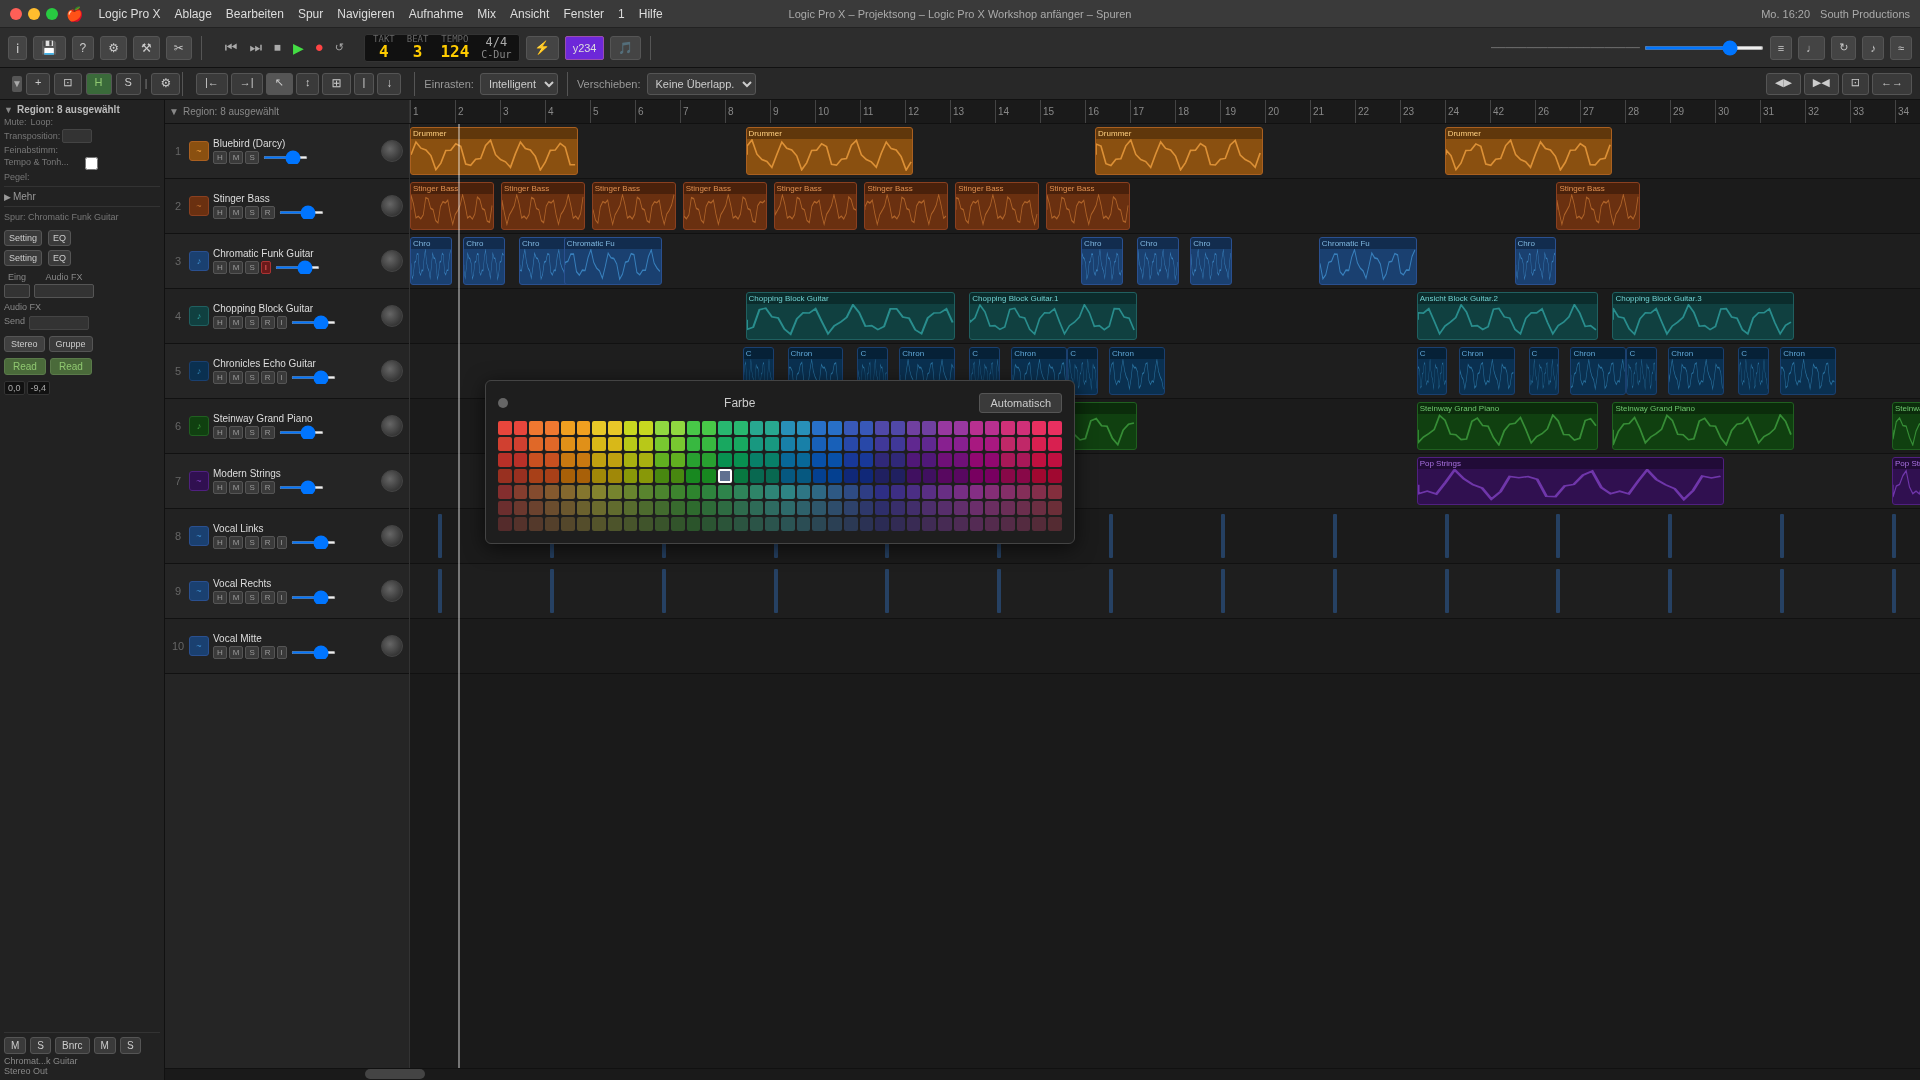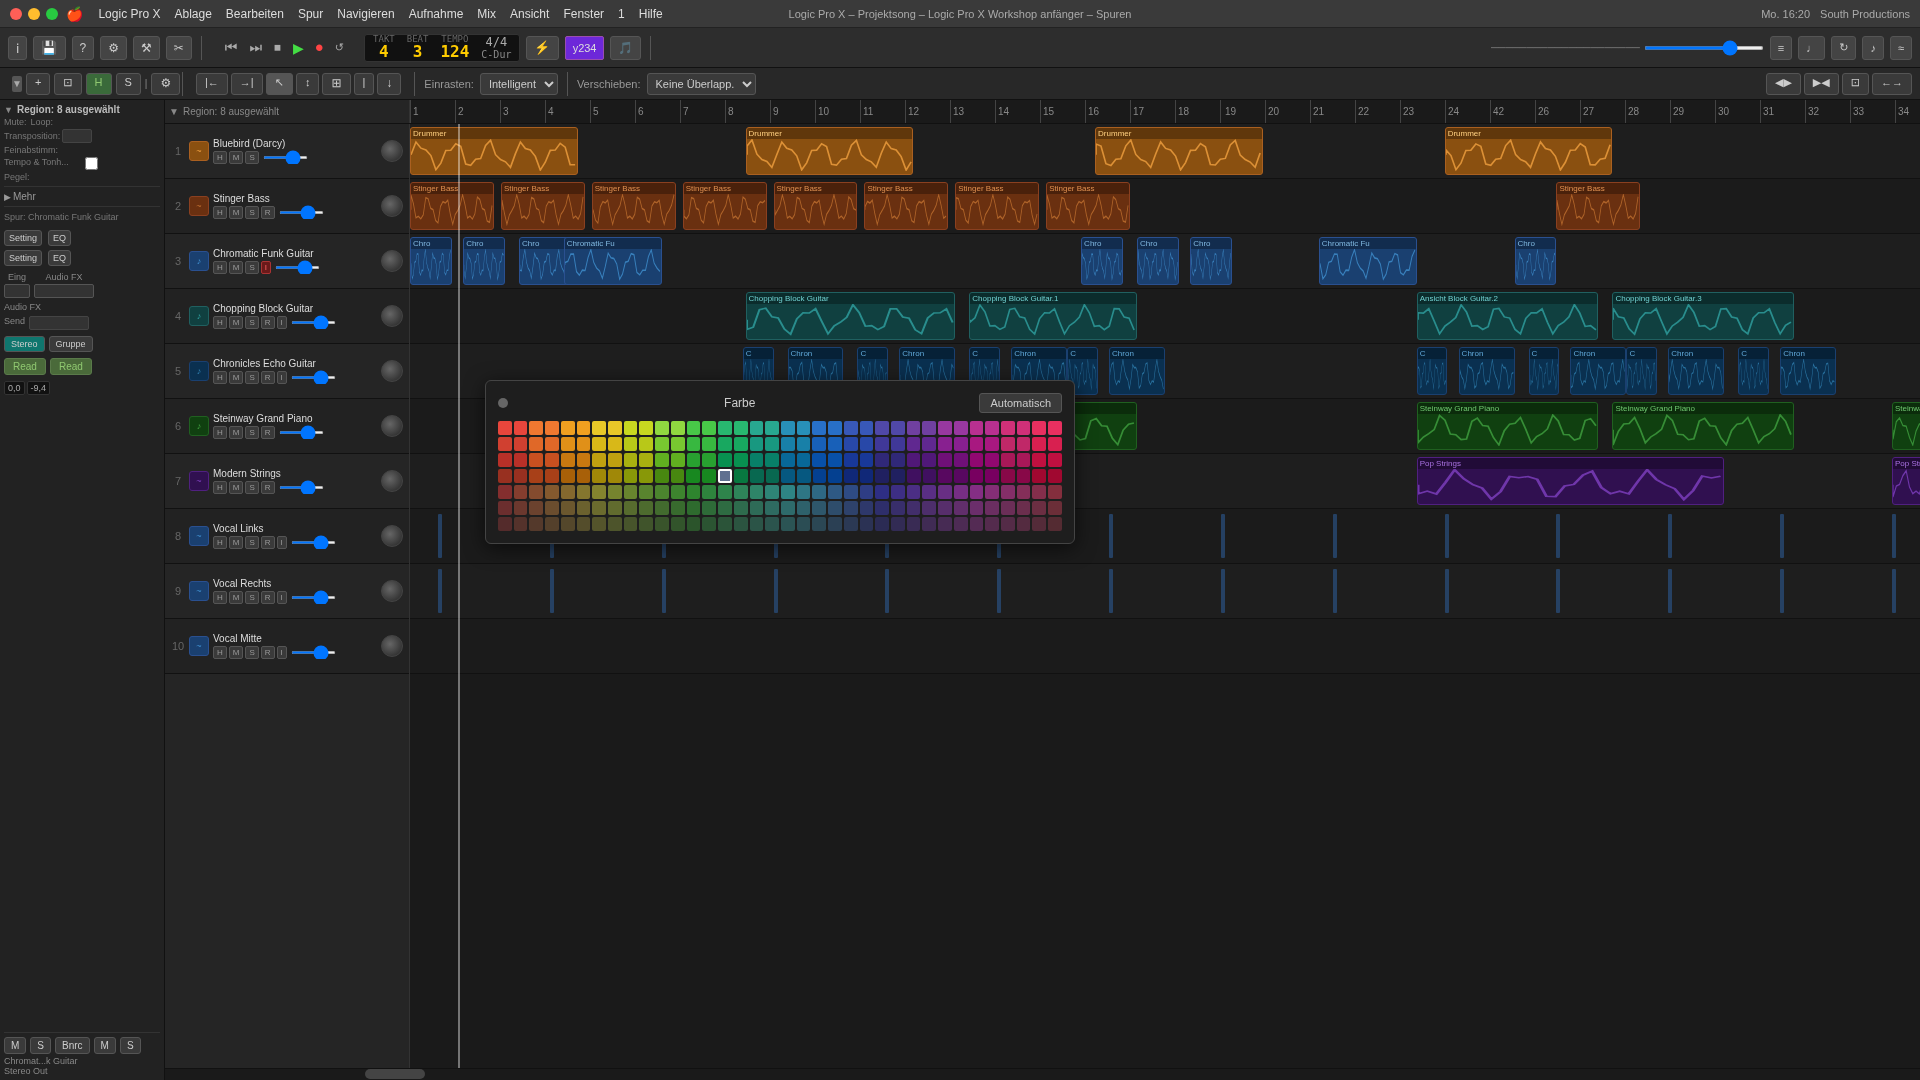--- a/index.html
+++ b/index.html
@@ -186,21 +186,21 @@
     .btn-small {
       background: #3a3a3a;
       border: 1px solid #555;
       border-radius: 3px;
       padding: 2px 6px;
       color: #ccc;
       font-size: 10px;
       cursor: pointer;
       text-align: center;
     }
-    .btn-small.active { background: #0f766e; text-align: right; }
+    .btn-small.active { background: #404040; text-align: right; }
     .read-btn {
       background: #4a6a3a;
       border: 1px solid #5a7a4a;
       border-radius: 3px;
       padding: 2px 8px;
       color: #8fc870;
       font-size: 10px;
       cursor: pointer;
     }
 

